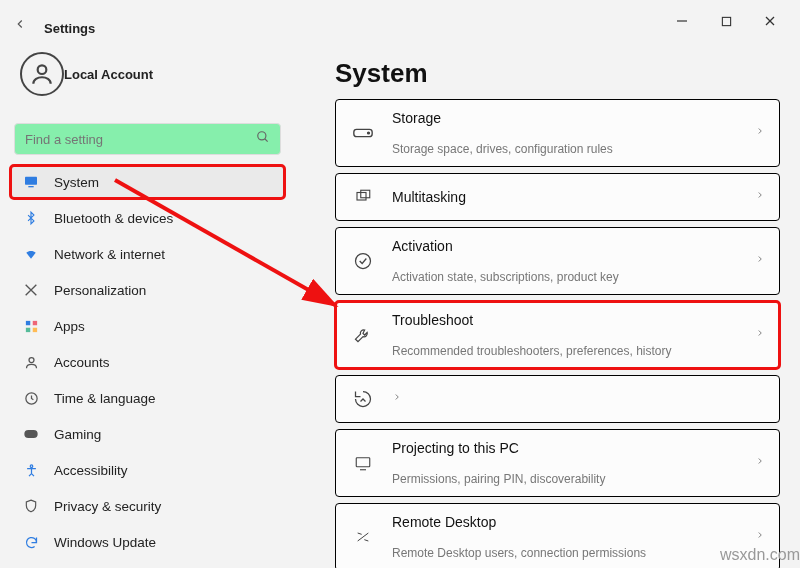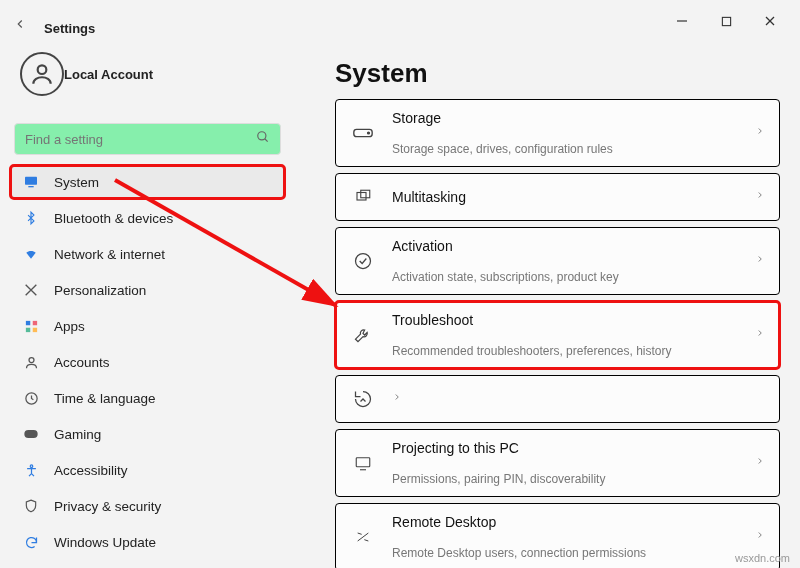--- a/index.html
+++ b/index.html
@@ -25,21 +25,21 @@
 .page-title { font-size:26px; font-weight:600; margin: 14px 0 10px 0; color:#111; }
 .cards { display:flex; flex-direction:column; gap:6px; }
 .card { display:flex; align-items:center; background:#fcfcfc; border:1px solid #000000; border-radius:4px; padding:10px 14px; gap:16px; }
 .card .cico { width:26px; height:26px; display:flex; align-items:center; justify-content:center; color:#444; }
 .card .ctext { flex:1; }
 .card .ctitle { font-size:14px; color:#111; }
 .card .csub { font-size:12px; color:#777; margin-top:16px; }
 .card .chev { color:#666; }
 .hl-red { outline:3px solid #e11; outline-offset:-2px; border-radius:4px; }
 .arrow { position:absolute; left:110px; top:175px; pointer-events:none; }
-.watermark { position:absolute; right:10px; bottom:4px; font-size:11px; color:#999; }
+.watermark { position:absolute; right:0; bottom:4px; font-size:16px; color:#999; }
 </style>
 </head>
 <body>
 
 <div class="window">
 
   <div class="titlebar">
     <div class="back">
       <svg width="14" height="14" viewBox="0 0 24 24" fill="none" stroke="currentColor" stroke-width="2">
           <path d="M15 18l-6-6 6-6"></path>

